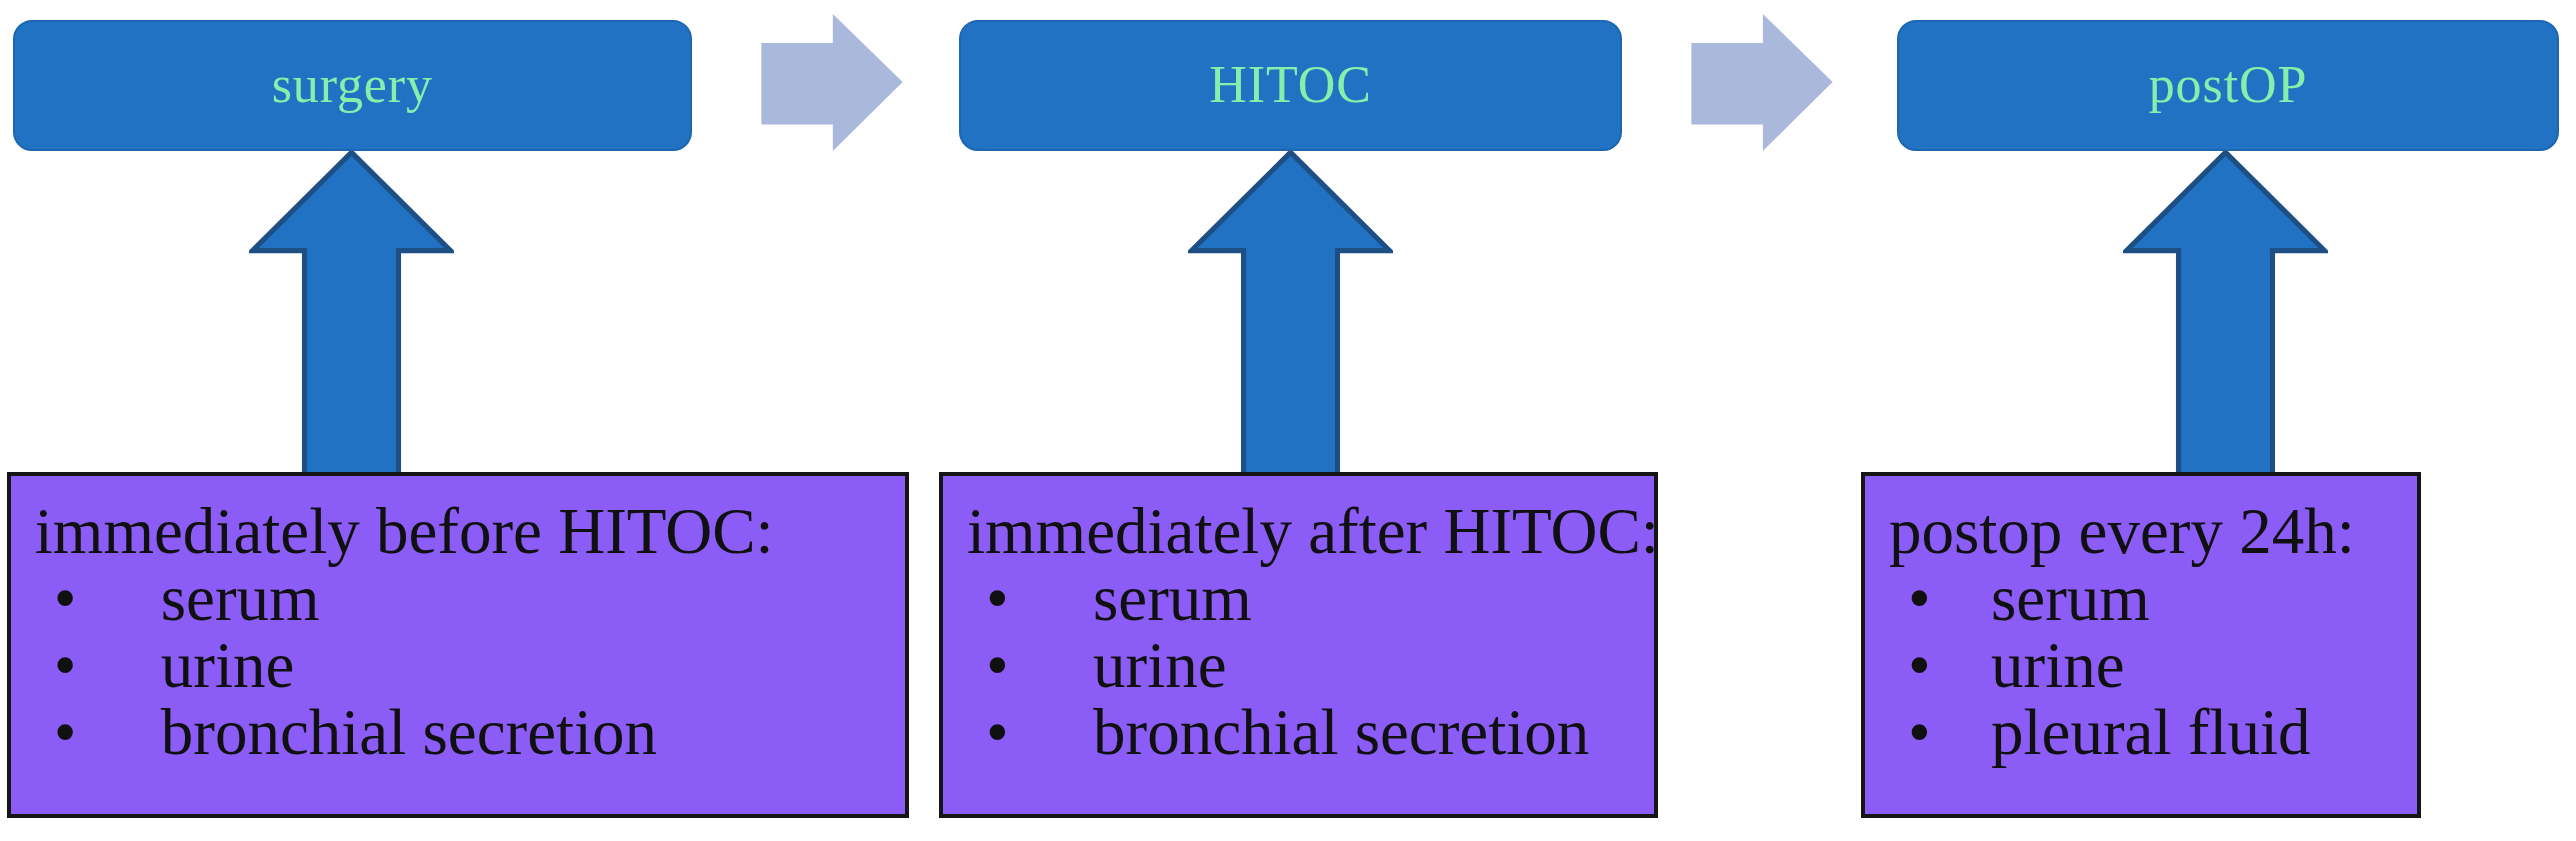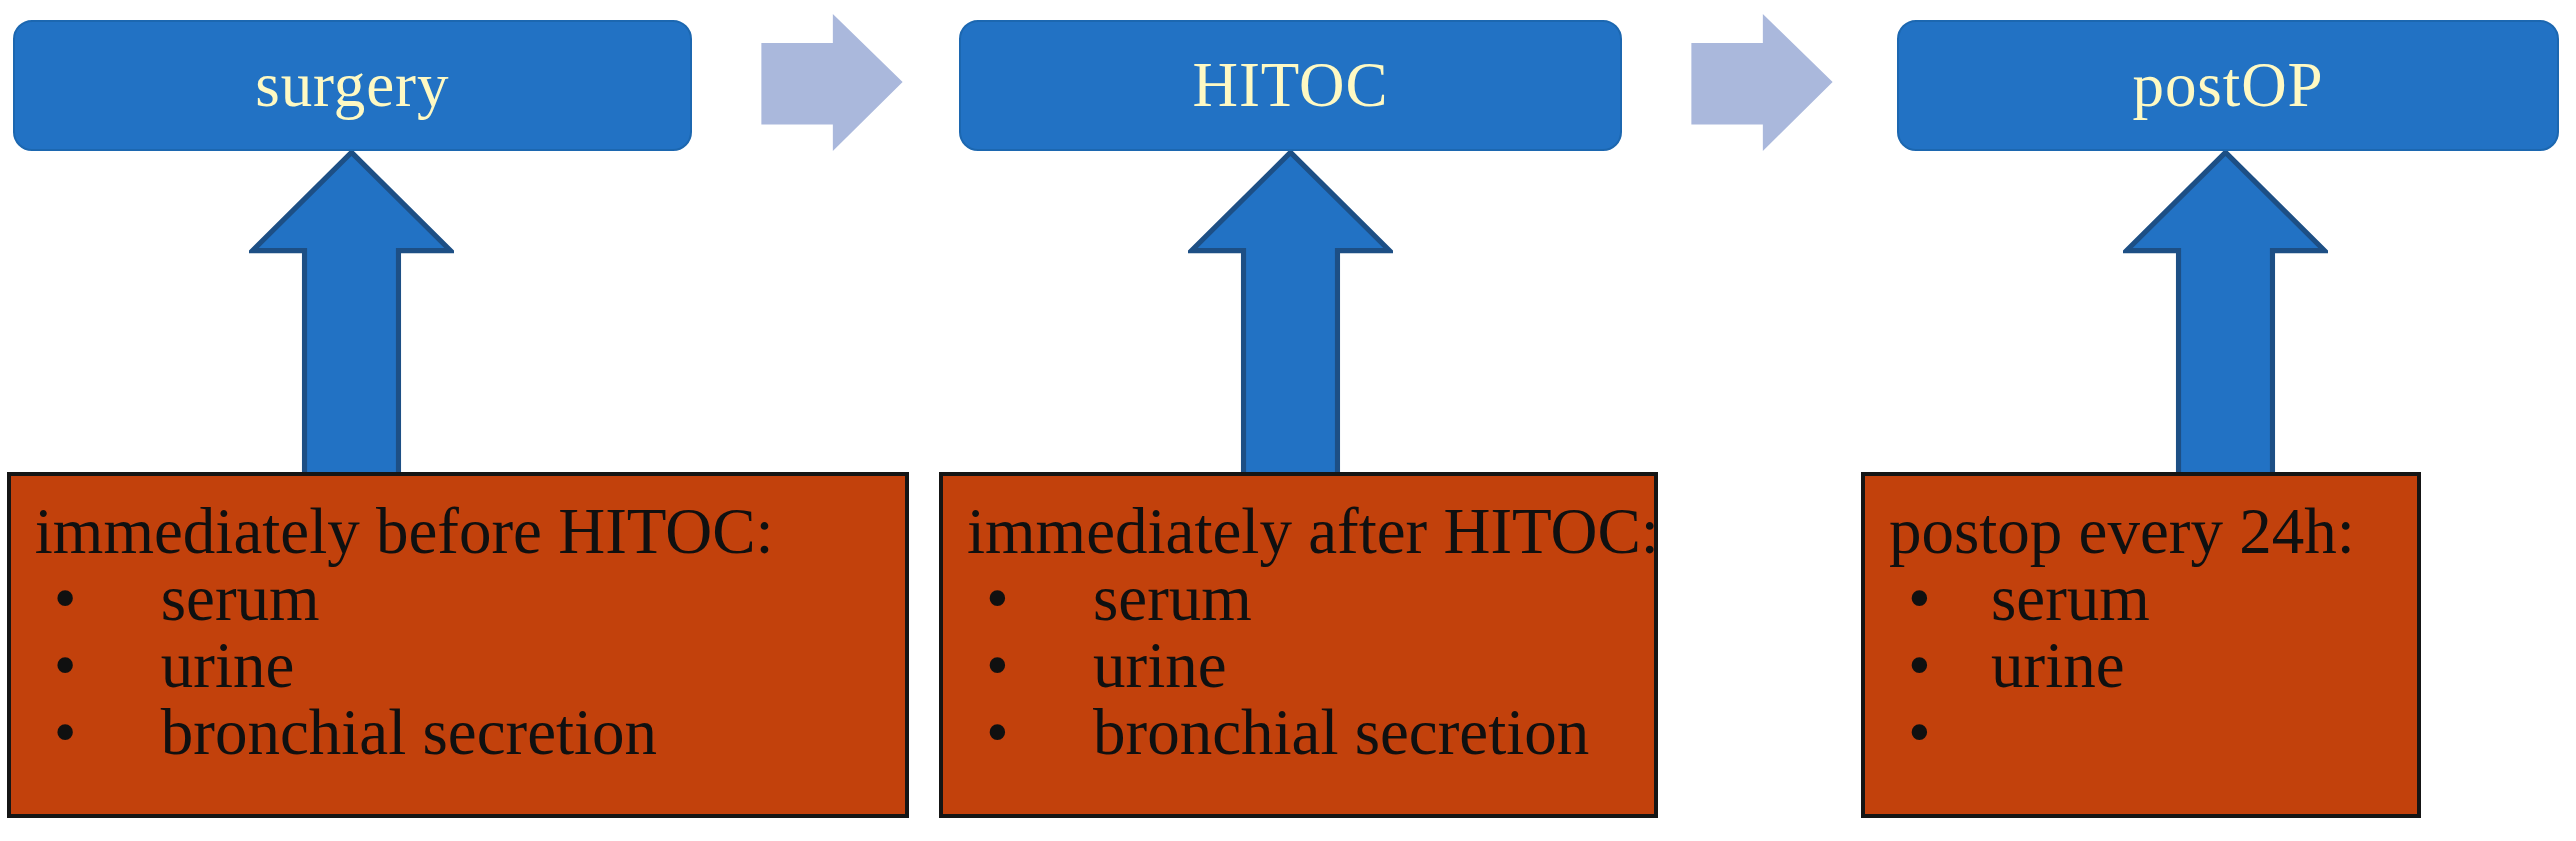--- a/index.html
+++ b/index.html
@@ -19,22 +19,22 @@
     background:#2272c4;
     border:2.6px solid #1c67b0;
     border-radius:19px;
     box-sizing:border-box;
     display:flex;
     align-items:center;
     justify-content:center;
     z-index:2;
   }
   .stage-label{
-    color:#fef9c3;
-    font-size:63px;
+    color:#86efac;
+    font-size:52px;
     line-height:1;
     letter-spacing:0.9px;
   }
   .stage-surgery{left:12.8px;width:679px;}
   .stage-hitoc{left:959px;width:663px;text-align:right;}
   .stage-postop{left:1897px;width:662px;}
 
   
   .flow-arrow{position:absolute;top:13.7px;z-index:1;}
   .flow-arrow polygon{fill:#aab8dc;}
@@ -46,21 +46,21 @@
   .up-arrow polygon{fill:#2272c4;stroke:#1d4f85;stroke-width:6;stroke-linejoin:miter;}
   .up-arrow-1{left:249px;}
   .up-arrow-2{left:1188px;}
   .up-arrow-3{left:2123px;}
 
   
   .text-box{
     position:absolute;
     top:472px;
     height:346px;
-    background:#c2410c;
+    background:#8b5cf6;
     border:4.3px solid #151515;
     box-sizing:border-box;
     padding:22px 15.4px 0 24px;
     z-index:2;
     color:#101010;
   }
   .box-a{left:6.8px;width:902px;}
   .box-b{left:939px;width:719px;}
   .box-c{left:1861px;width:560px;}
 
@@ -151,17 +151,18 @@
     <div class="bullet-row">
       <span class="bullet">•</span>
       <span class="bullet-label">serum</span>
     </div>
     <div class="bullet-row">
       <span class="bullet">•</span>
       <span class="bullet-label">urine</span>
     </div>
     <div class="bullet-row">
       <span class="bullet">•</span>
+      <span class="bullet-label">pleural fluid</span>
     </div>
   </div>
 
 </div>
 
 
 </body></html>

